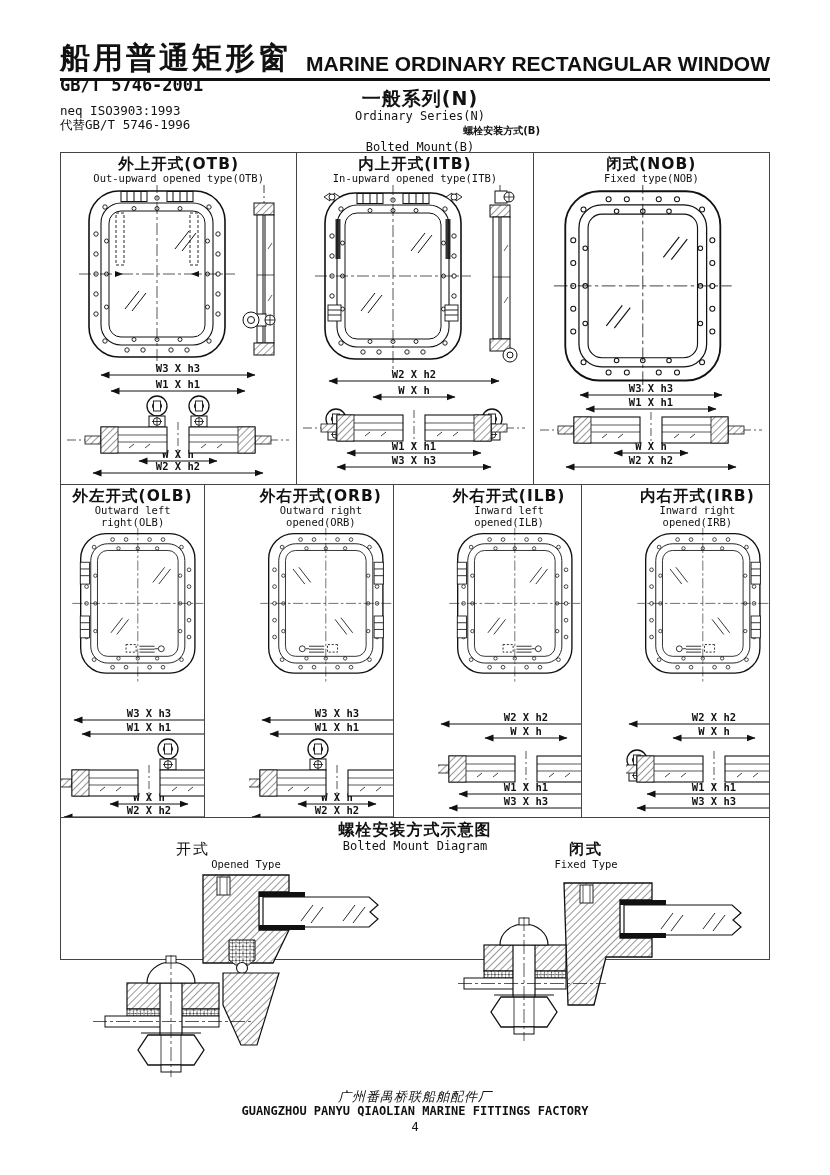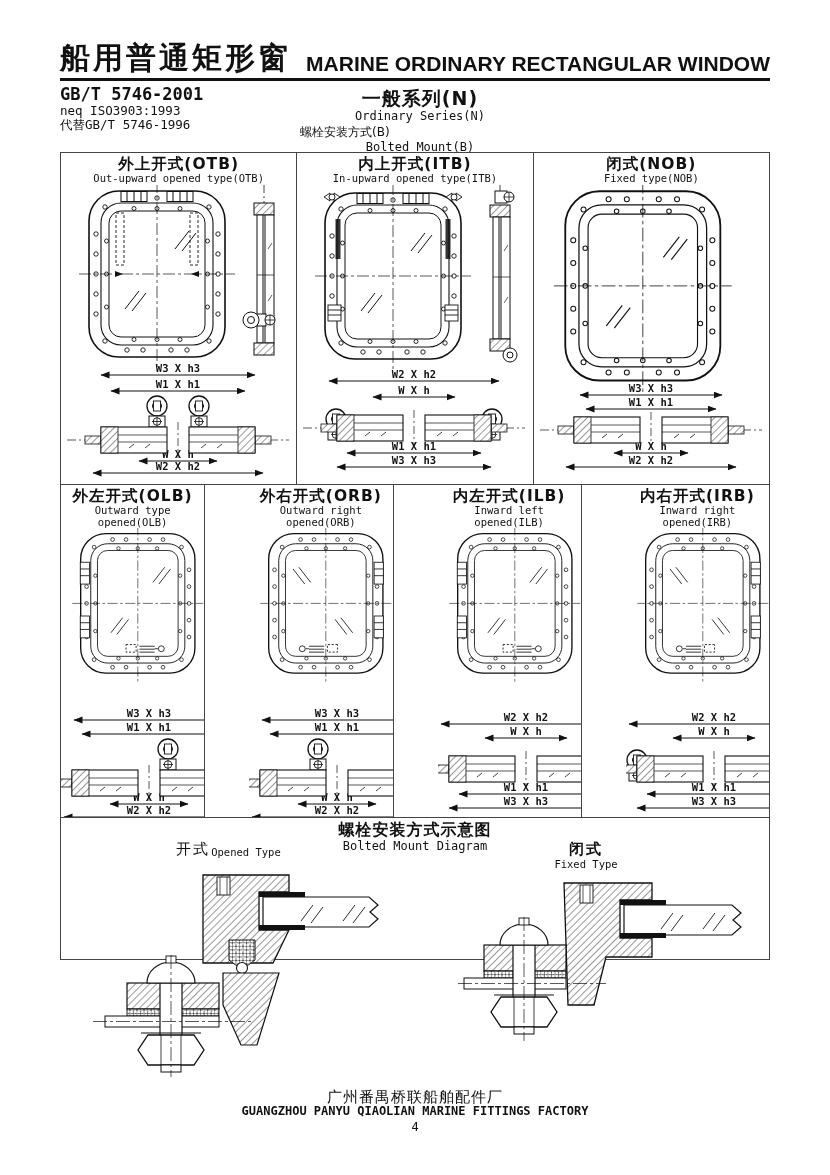--- a/index.html
+++ b/index.html
@@ -3,48 +3,48 @@
 <meta charset="utf-8">
 <style>
   html,body{margin:0;padding:0;background:#fff;}
   body{width:830px;height:1175px;font-family:"DejaVu Sans",sans-serif;color:#111;}
   .page{position:relative;width:830px;height:1175px;overflow:hidden;background:#fff;}
   .abs{position:absolute;}
   
   .title-zh{left:60px;top:38px;font-size:30px;font-weight:bold;letter-spacing:3px;}
   .title-en{right:60px;top:52px;font-size:21px;font-weight:bold;font-family:"Liberation Sans","DejaVu Sans",sans-serif;letter-spacing:0px;}
   .rule{left:60px;top:78px;width:710px;height:3px;background:#111;}
-  .std1{left:60px;top:84px;font-size:17px;font-family:"DejaVu Sans Mono",monospace;font-weight:bold;}
+  .std1{left:60px;top:75px;font-size:17px;font-family:"DejaVu Sans Mono",monospace;font-weight:bold;}
   .std2{left:60px;top:103px;font-size:12.5px;font-family:"DejaVu Sans Mono",monospace;}
   .std3{left:60px;top:117px;font-size:12.5px;font-family:"DejaVu Sans Mono",monospace;}
   .series-zh{left:300px;top:86px;width:240px;text-align:center;font-size:19px;font-weight:bold;letter-spacing:1px;}
   .series-en{left:300px;top:109px;width:240px;text-align:center;font-size:12px;font-family:"DejaVu Sans Mono",monospace;}
-  .mount-zh{left:300px;top:124px;width:240px;text-align:left;font-size:12px;font-weight:normal;}
+  .mount-zh{left:300px;top:124px;width:240px;text-align:right;font-size:10px;font-weight:bold;}
   .mount-en{left:300px;top:140px;width:240px;text-align:center;font-size:12px;font-family:"DejaVu Sans Mono",monospace;}
   
   .grid{left:60px;top:152px;width:710px;height:808px;border:1.5px solid #444;box-sizing:border-box;display:flex;flex-direction:column;}
   .trow{display:flex;border-bottom:1.5px solid #444;}
   .row1{height:331px;}
   .row2{height:332px;gap:44px;}
   .row3{flex:1;position:relative;border-bottom:none;}
   .cell{flex:1;border-right:1.5px solid #444;position:relative;overflow:hidden;}
   .cell:last-child{border-right:none;}
   .tzh{text-align:center;font-size:15.5px;font-weight:bold;margin-top:3px;letter-spacing:1px;line-height:1.1;}
   .ten{text-align:center;font-size:10.5px;font-family:"DejaVu Sans Mono",monospace;margin-top:0px;line-height:1.1;}
   svg.draw{display:block;margin:0 auto;}
   .dimtxt{font-family:"DejaVu Sans Mono",monospace;font-size:10.5px;font-weight:bold;text-anchor:middle;fill:#111;}
   
   .diag-title-zh{left:0;right:0;top:2px;text-align:center;font-size:16px;font-weight:bold;letter-spacing:1px;}
   .diag-title-en{left:0;right:0;top:21px;text-align:center;font-size:12px;font-family:"DejaVu Sans Mono",monospace;}
   .lbl-open-zh{left:115px;top:22px;width:140px;text-align:left;font-size:15px;font-weight:normal;letter-spacing:2px;}
-  .lbl-open-en{left:115px;top:28px;width:140px;text-align:center;font-size:10.5px;font-family:"DejaVu Sans Mono",monospace;}
+  .lbl-open-en{left:115px;top:40px;width:140px;text-align:center;font-size:10.5px;font-family:"DejaVu Sans Mono",monospace;}
   .lbl-fixed-zh{left:455px;top:22px;width:140px;text-align:center;font-size:15px;font-weight:bold;letter-spacing:2px;}
   .lbl-fixed-en{left:455px;top:40px;width:140px;text-align:center;font-size:10.5px;font-family:"DejaVu Sans Mono",monospace;}
   
-  .fzh{left:0;right:0;top:1088px;text-align:center;font-size:15px;letter-spacing:1px;}
+  .fzh{left:0;right:0;top:1088px;text-align:center;font-size:13px;letter-spacing:1px;font-style:italic;}
   .fen{left:0;right:0;top:1104px;text-align:center;font-size:12px;font-family:"DejaVu Sans Mono",monospace;font-weight:bold;}
   .pnum{left:0;right:0;top:1120px;text-align:center;font-size:12px;font-family:"DejaVu Sans Mono",monospace;}
 </style>
 </head>
 <body>
 
 <div class="page">
 
   <svg width="0" height="0" style="position:absolute">
     <defs>
@@ -315,21 +315,21 @@
             <use href="#bsec" y="32"></use>
           </g>
         </svg>
       </div>
     </div>
 
     <div class="trow row2">
 
       <div class="cell">
         <div class="tzh">外左开式(OLB)</div>
-        <div class="ten">Outward type opened(OLB)</div>
+        <div class="ten">Outward left right(OLB)</div>
         <svg class="draw" width="176" height="297">
           <g transform="translate(18,4) scale(0.84)">
               <use href="#fv-left"></use>
             </g>
           <g transform="translate(3,182)">
             <g stroke="#111" stroke-width="1">
               <line x1="10" y1="10" x2="160" y2="10" marker-start="url(#arr)" marker-end="url(#arr)"></line>
               <line x1="18" y1="24" x2="152" y2="24" marker-start="url(#arr)" marker-end="url(#arr)"></line>
               <line x1="46" y1="94" x2="124" y2="94" marker-start="url(#arr)" marker-end="url(#arr)"></line>
               <line x1="0" y1="107" x2="170" y2="107" marker-start="url(#arr)" marker-end="url(#arr)"></line>
@@ -364,21 +364,21 @@
             <text class="dimtxt" x="85" y="21">W1 X h1</text>
             <text class="dimtxt" x="85" y="91">W X h</text>
             <text class="dimtxt" x="85" y="104">W2 X h2</text>
             <use href="#eyeb" x="66" y="39"></use>
             <use href="#bsec" y="60"></use>
           </g>
         </svg>
       </div>
 
       <div class="cell">
-        <div class="tzh">内左开式(ILB)</div>
+        <div class="tzh">外右开式(ILB)</div>
         <div class="ten">Inward left opened(ILB)</div>
         <svg class="draw" width="176" height="297">
           <g transform="translate(18,4) scale(0.84)">
               <use href="#fv-left"></use>
             </g>
           <g transform="translate(3,186)">
             <g stroke="#111" stroke-width="1">
               <line x1="0" y1="10" x2="170" y2="10" marker-start="url(#arr)" marker-end="url(#arr)"></line>
               <line x1="44" y1="24" x2="126" y2="24" marker-start="url(#arr)" marker-end="url(#arr)"></line>
               <line x1="18" y1="80" x2="152" y2="80" marker-start="url(#arr)" marker-end="url(#arr)"></line>

